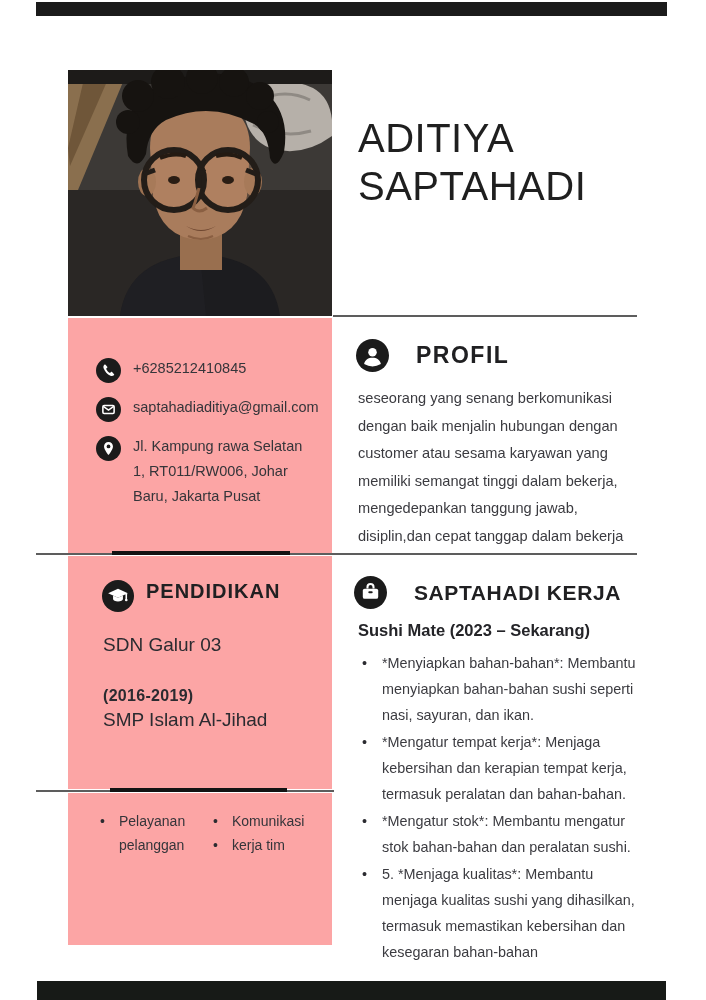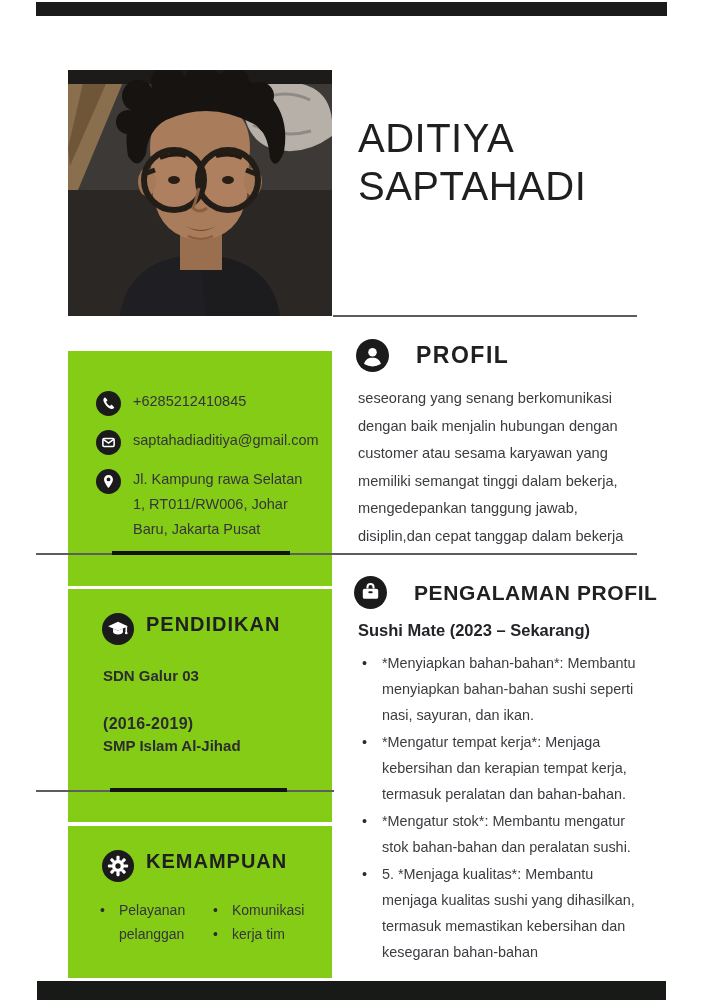--- a/index.html
+++ b/index.html
@@ -9,21 +9,21 @@
 
   
   .top-bar    { position:absolute; left:36px; top:2px;   width:631px; height:14px; background:#1b1b1b; }
   .bottom-bar { position:absolute; left:37px; top:981px; width:629px; height:19px; background:#171a17; }
 
   
   .photo { position:absolute; left:68px; top:70px; width:264px; height:246px; }
   .photo svg { display:block; width:100%; height:100%; }
 
   
-  .panel { position:absolute; left:68px; width:264px; background:#84cc16;margin-top:33px; }
+  .panel { position:absolute; left:68px; width:264px; background:#fca5a5; }
   .panel-contact { top:318px; height:235px; }
   .panel-edu     { top:556px; height:233px; }
   .panel-skills  { top:793px; height:152px; }
 
   
   .line { position:absolute; background:#5d5d5d; height:2px; }
   .line-right-top { left:333px; top:315px; width:304px; }
   .line-mid       { left:36px;  top:553px; width:601px; }
   .line-left-bot  { left:36px;  top:790px; width:298px; }
   .line-thick { position:absolute; background:#131313; height:4px; }
@@ -55,21 +55,21 @@
   .contact-item .ctext { font-size:14.5px; line-height:25px; color:#35353a; }
 
   
   .profil-text { position:absolute; left:358px; top:385px; width:290px;
                  font-size:14.6px; line-height:27.6px; color:#3b3b40; }
 
   
   .edu-entries { padding:18px 20px 0 35px; }
   .edu-entry + .edu-entry { margin-top:31px; }
   .edu-years  { font-size:16px; font-weight:700; color:#2b2b30; letter-spacing:0.3px; }
-  .edu-school { font-size:15px; font-weight:700; color:#2b2b30; margin-top:4px; }
+  .edu-school { font-size:19px; font-weight:400; color:#2b2b30; margin-top:4px; }
 
   
   .skills-cols { display:flex; padding:16px 8px 0 30px; }
   .skills-col { width:50%; }
   .skill-item { position:relative; padding-left:21px; font-size:14px; line-height:24px; color:#35353a; }
   .skill-item::before { content:"•"; position:absolute; left:2px; top:0; color:#2b2b30; }
 
   
   .job-title { position:absolute; left:358px; top:621px; font-size:16.5px;
                font-weight:700; color:#242428; }
@@ -177,38 +177,20 @@
         <div class="edu-school">SDN Galur 03</div>
       </div>
       <div class="edu-entry">
         <div class="edu-years">(2016-2019)</div>
         <div class="edu-school">SMP Islam Al-Jihad</div>
       </div>
     </div>
   </div>
 
   <div class="panel panel-skills">
-    <div class="panel-header">
-      <svg class="hicon" viewBox="0 0 24 24">
-        <circle cx="12" cy="12" r="12" fill="#1b1b1b"></circle>
-        <g fill="#fff">
-          <circle cx="12" cy="12" r="4.6"></circle>
-          <rect x="10.8" y="4.4" width="2.4" height="3.4" rx="0.8"></rect>
-          <rect x="10.8" y="16.2" width="2.4" height="3.4" rx="0.8"></rect>
-          <rect x="10.8" y="4.4" width="2.4" height="3.4" rx="0.8" transform="rotate(45 12 12)"></rect>
-          <rect x="10.8" y="16.2" width="2.4" height="3.4" rx="0.8" transform="rotate(45 12 12)"></rect>
-          <rect x="10.8" y="4.4" width="2.4" height="3.4" rx="0.8" transform="rotate(90 12 12)"></rect>
-          <rect x="10.8" y="16.2" width="2.4" height="3.4" rx="0.8" transform="rotate(90 12 12)"></rect>
-          <rect x="10.8" y="4.4" width="2.4" height="3.4" rx="0.8" transform="rotate(135 12 12)"></rect>
-          <rect x="10.8" y="16.2" width="2.4" height="3.4" rx="0.8" transform="rotate(135 12 12)"></rect>
-        </g>
-        <circle cx="12" cy="12" r="2" fill="#1b1b1b"></circle>
-      </svg>
-      <div class="htitle">KEMAMPUAN</div>
-    </div>
     <div class="skills-cols">
       <div class="skills-col">
         <div class="skill-item">Pelayanan pelanggan</div>
       </div>
       <div class="skills-col">
         <div class="skill-item">Komunikasi</div>
         <div class="skill-item">kerja tim</div>
       </div>
     </div>
   </div>
@@ -234,21 +216,21 @@
   </div>
   <div class="profil-text">seseorang yang senang berkomunikasi dengan baik menjalin hubungan dengan customer atau sesama karyawan yang memiliki semangat tinggi dalam bekerja, mengedepankan tanggung jawab, disiplin,dan cepat tanggap dalam bekerja</div>
 
   <div class="sec-header header-pk">
     <svg class="hicon" viewBox="0 0 24 24">
       <circle cx="12" cy="12" r="12" fill="#1b1b1b"></circle>
       <rect x="6.4" y="9.2" width="11.2" height="7.4" rx="1.4" fill="#fff"></rect>
       <path d="M9.8 9V8a2.2 2.2 0 0 1 4.4 0v1" fill="none" stroke="#fff" stroke-width="1.5"></path>
       <rect x="10.4" y="11" width="3.2" height="1.6" rx="0.8" fill="#1b1b1b"></rect>
     </svg>
-    <div class="htitle">PENGALAMAN PROFIL</div>
+    <div class="htitle">SAPTAHADI KERJA</div>
   </div>
   <div class="job-title">Sushi Mate (2023 – Sekarang)</div>
   <ul class="exp-list">
     <li>*Menyiapkan bahan-bahan*: Membantu menyiapkan bahan-bahan sushi seperti nasi, sayuran, dan ikan.</li>
     <li>*Mengatur tempat kerja*: Menjaga kebersihan dan kerapian tempat kerja, termasuk peralatan dan bahan-bahan.</li>
     <li>*Mengatur stok*: Membantu mengatur stok bahan-bahan dan peralatan sushi.</li>
     <li>5. *Menjaga kualitas*: Membantu menjaga kualitas sushi yang dihasilkan, termasuk memastikan kebersihan dan kesegaran bahan-bahan</li>
   </ul>
 
   <div class="bottom-bar"></div>

